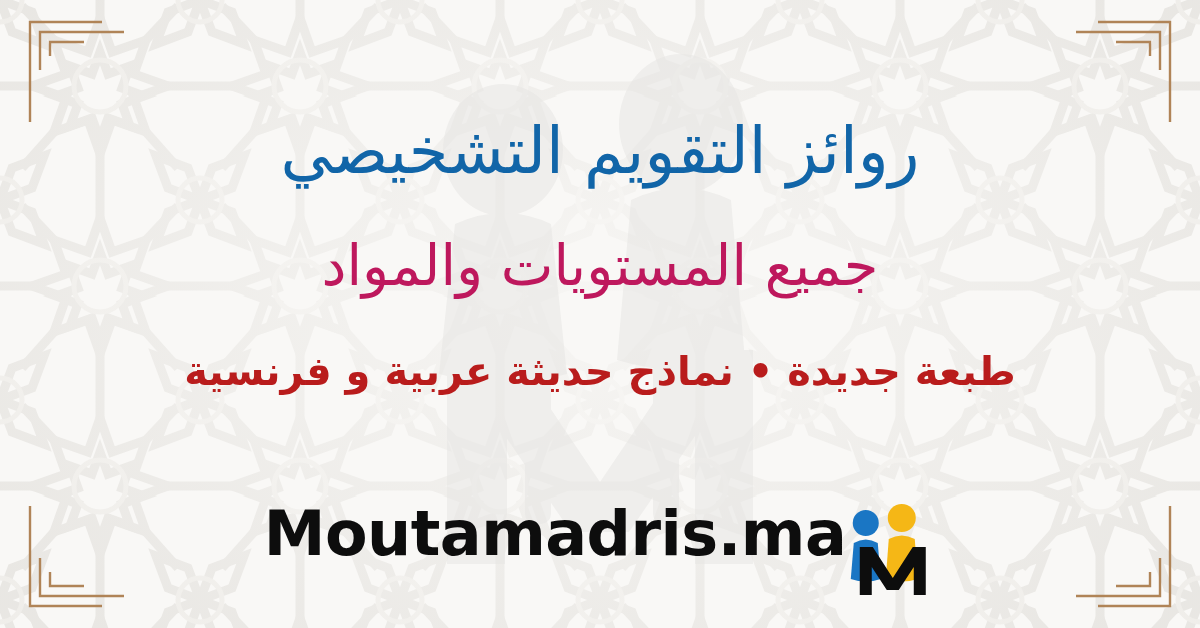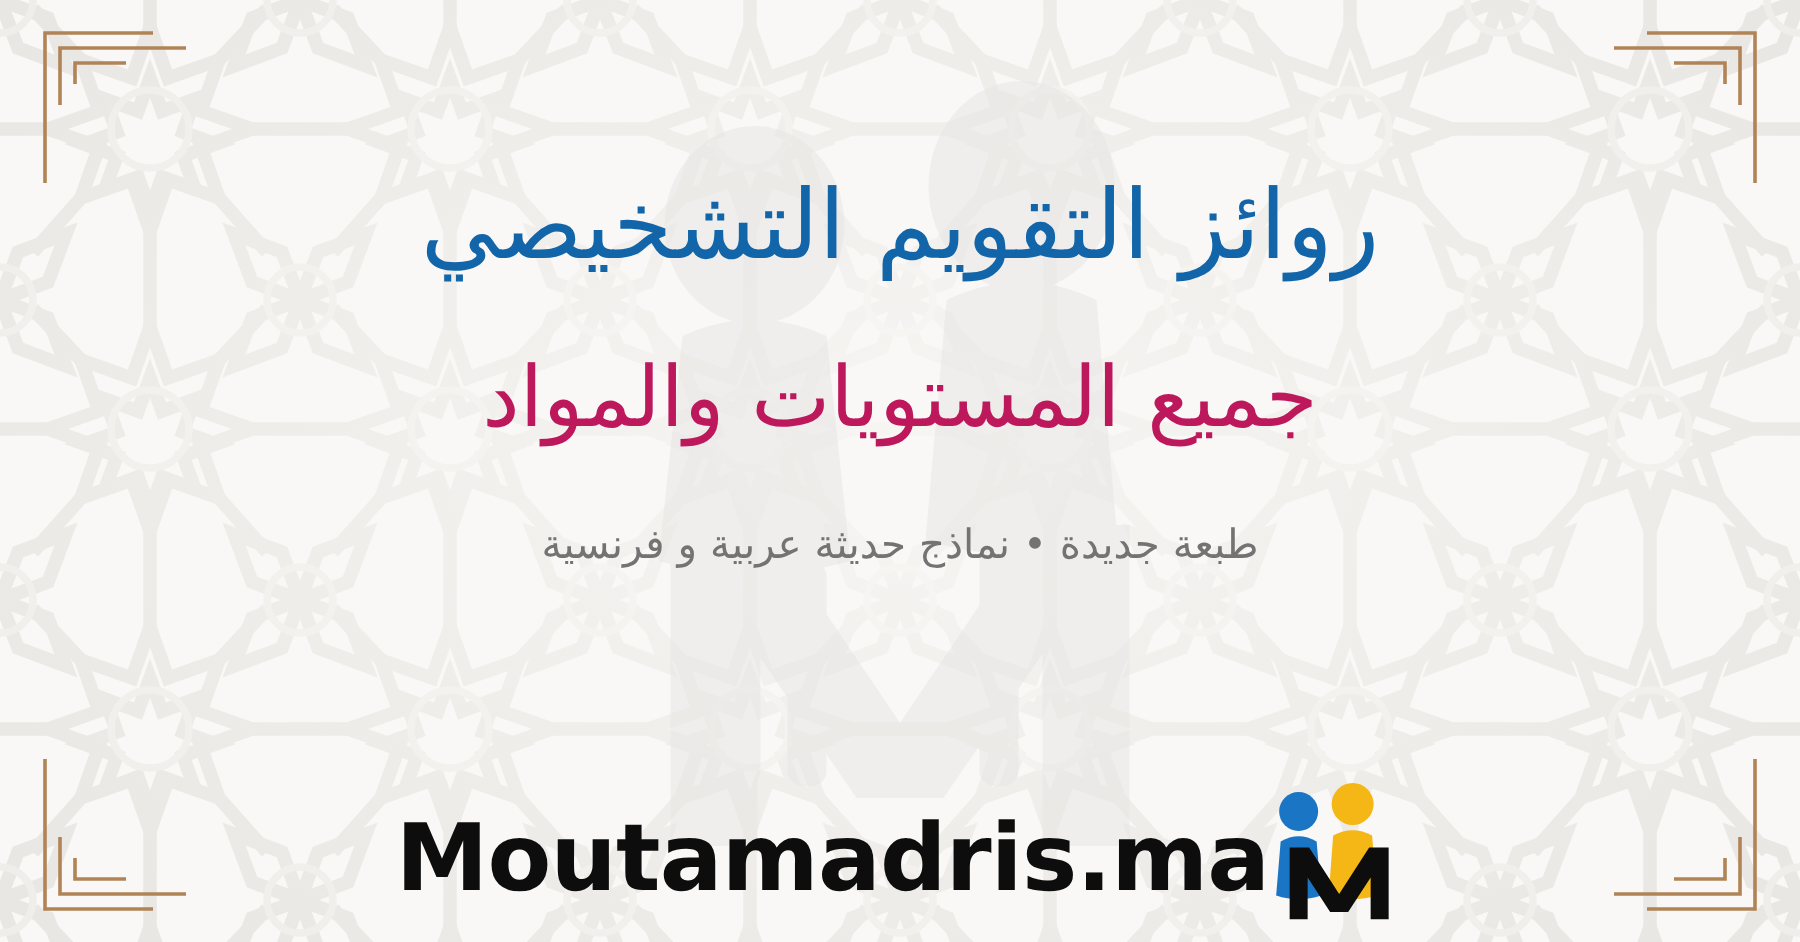--- a/index.html
+++ b/index.html
@@ -67,21 +67,20 @@
   .corner-tr { right: 18px; top: 10px;  transform: scaleX(-1); }
   .corner-bl { left: 18px;  bottom: 10px; transform: scaleY(-1); }
   .corner-br { right: 18px; bottom: 10px; transform: scale(-1,-1); }
 
   
   .content {
     position: absolute;
     inset: 0;
     display: flex;
     flex-direction: column;
-    align-items: center;
     justify-content: flex-start;
     text-align: center;
   }
 
   .headline {
     margin-top: 118px;
     font-size: 64px;
     line-height: 1.04;
     font-weight: 400;
     letter-spacing: 0;
@@ -95,36 +94,35 @@
     font-size: 56px;
     line-height: 1.04;
     font-weight: 400;
     color: #be185d;
     direction: rtl;
     white-space: nowrap;
   }
 
   .tagline {
     margin-top: 54px;
-    font-size: 27px;
+    font-size: 40px;
     line-height: 1.1;
-    font-weight: 400;
-    color: #737373;
+    font-weight: 700;
+    color: #b91c1c;
     direction: rtl;
     white-space: nowrap;
   }
 
   
   .logo-lockup {
     position: absolute;
     left: 50%;
-    bottom: 15px;
+    bottom: 29px;
     transform: translateX(-50%);
     display: flex;
-    align-items: flex-end;
     gap: 0px;
     height: 96px;
   }
   .logo-mark {
     position: relative;
     width: 96px;
     height: 92px;
     flex: 0 0 auto;
     margin-right: -6px;
   }

